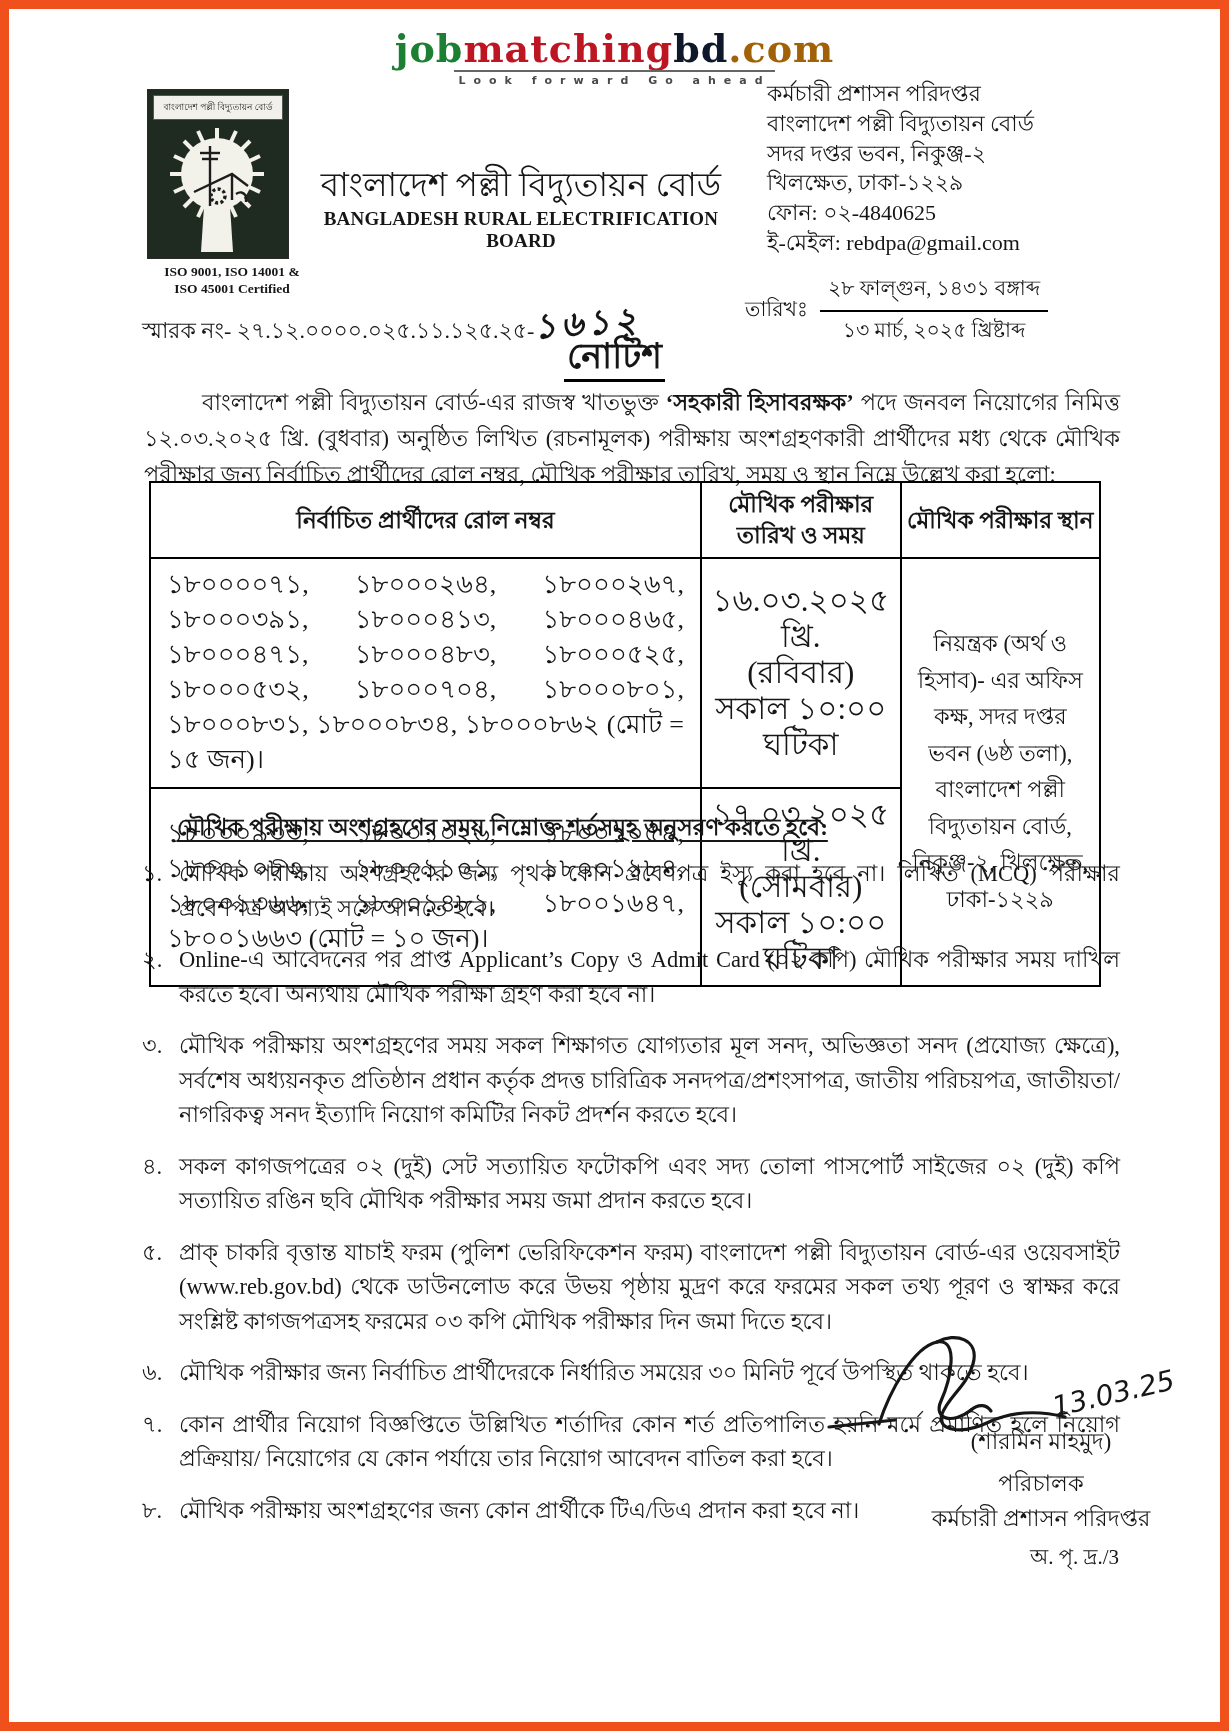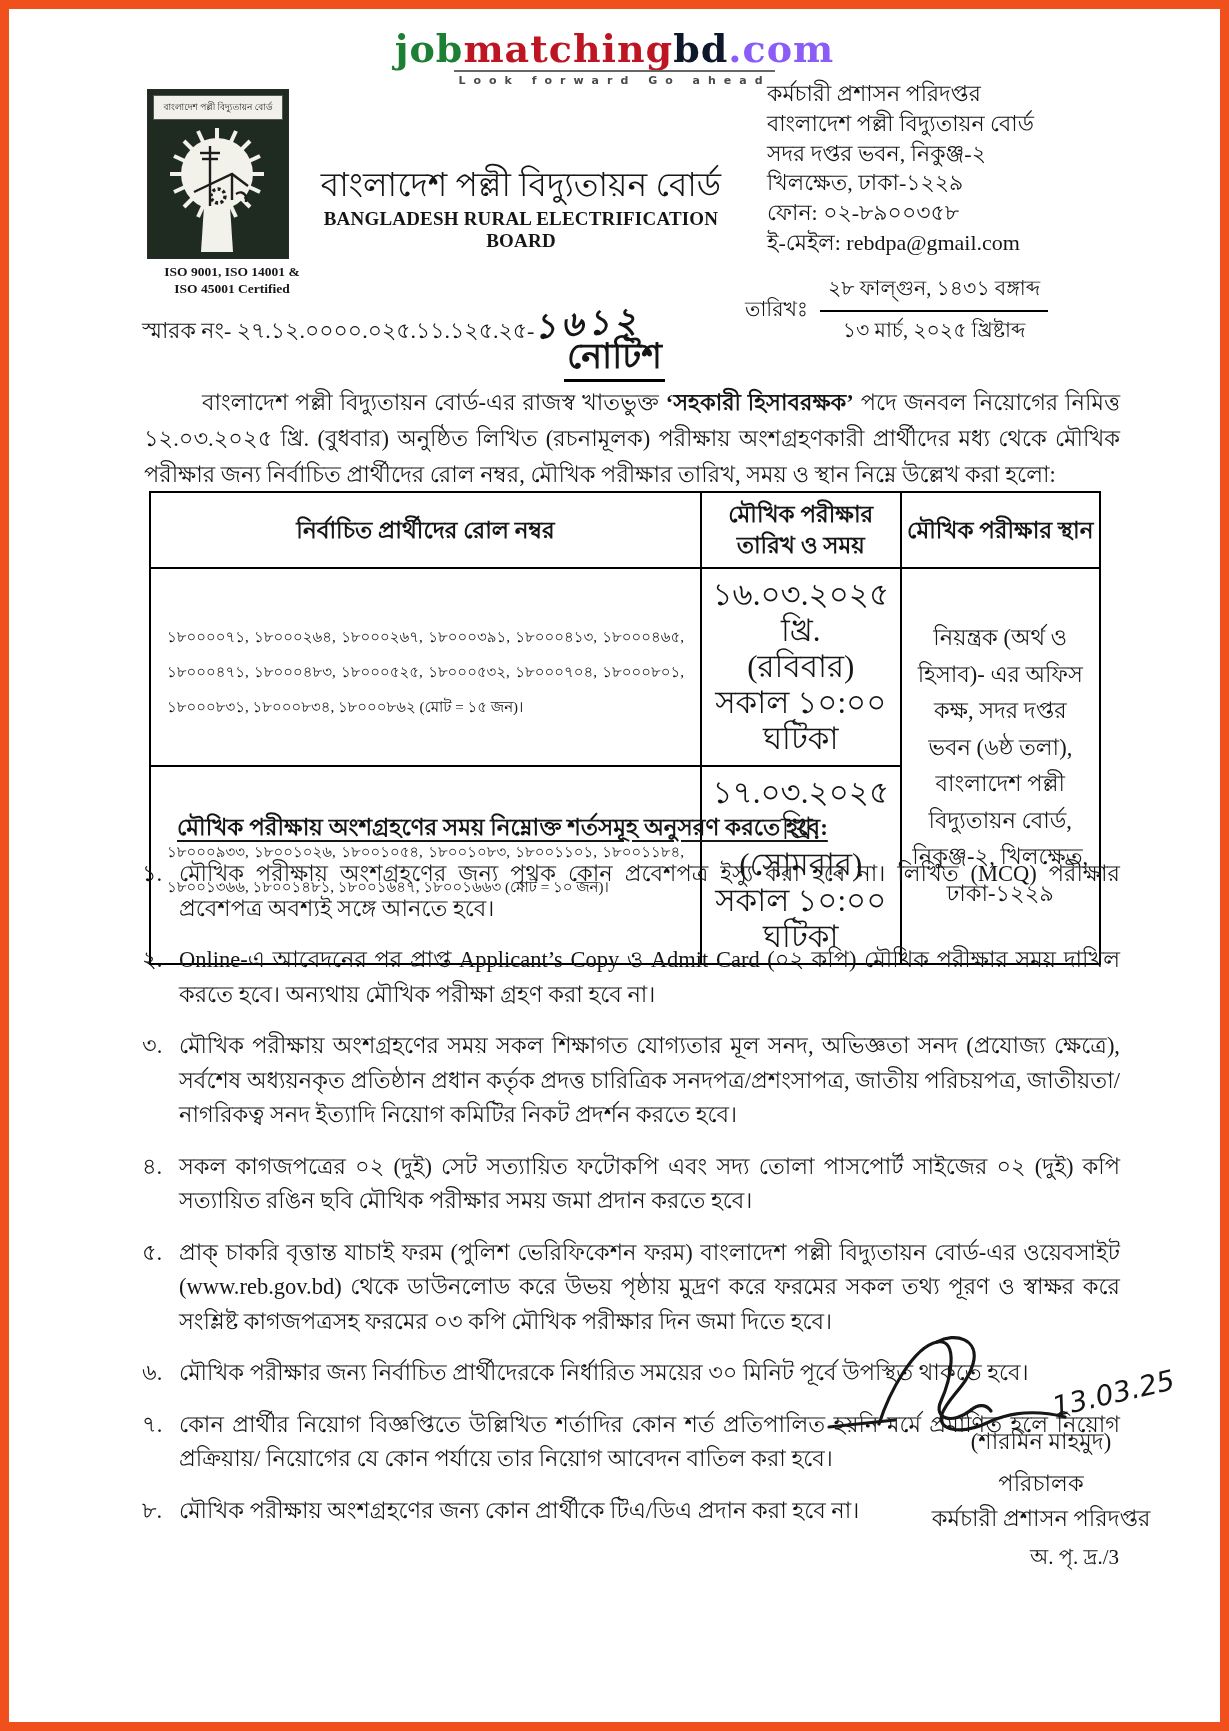--- a/index.html
+++ b/index.html
@@ -38,25 +38,25 @@
   
   .memo { position:absolute; left:133px; top:290px; font-size:22px; }
   .memo-hand { display:inline-block; font-size:35px; font-style:italic; font-weight:bold; letter-spacing:4px; transform:rotate(-4deg) translateY(-3px); }
   
   .notice-title { position:absolute; left:0; right:0; top:320px; text-align:center; }
   .notice-title span { font-size:35px; font-weight:bold; border-bottom:3px solid #000; padding:0 3px 3px;margin-top:32px; }
   
   .intro { position:absolute; left:135px; top:376px; width:976px; font-size:22.5px; line-height:36px; text-align:justify; text-indent:58px; margin:0; }
   .intro b { font-weight:bold; }
   
-  .exam-table { position:absolute; left:140px; top:482px; width:952px; border-collapse:collapse; table-layout:fixed; }
+  .exam-table { position:absolute; left:140px; top:472px; width:952px; border-collapse:collapse; table-layout:fixed; }
   .exam-table th, .exam-table td { border:2.5px solid #000; vertical-align:middle; }
   .exam-table th { font-size:23px; font-weight:bold; line-height:31px; padding:6px 4px; text-align:center; }
   .col-rolls { width:58%; } .col-dt { width:21%; } .col-venue { width:21%; }
-  .rolls-cell { font-size:15px; line-height:35px; padding:20px 16px 10px; text-align:justify; text-align-last:left; }
+  .rolls-cell { font-size:26px; line-height:35px; padding:8px 16px 10px; text-align:justify; text-align-last:left; }
   .dt-cell { text-align:center; font-size:31px; line-height:36px; padding:8px 2px; }
   .venue-cell { text-align:center; font-size:22.5px; line-height:36.5px; padding:4px 10px; }
   
   .cond-heading {
     position:absolute; left:168px; top:800px; font-size:23px; font-weight:bold;
     text-decoration:underline; text-decoration-thickness:2px; text-underline-offset:5px;
   }
   .cond-list { position:absolute; left:133px; top:848px; width:978px; }
   .cond-item { display:flex; margin-bottom:17px; }
   .cond-num { flex:none; width:37px; font-size:22.5px; line-height:34.5px; }
@@ -69,21 +69,21 @@
   .sig-desig { margin-bottom:9px; }
   .footer-note { position:absolute; left:940px; top:1532px; width:170px; text-align:right; font-size:21px; }
 </style>
 </head>
 <body>
 
 <div class="page">
 
   <div class="banner">
     <div class="banner-logo">
-      <span style="color: rgb(29, 127, 51);">job</span><span style="color: rgb(189, 22, 34);">matching</span><span style="color: #0f172a;">bd</span><span style="color: #8b5cf6; text-align: right;">.com</span>
+      <span style="color: rgb(29, 127, 51);">job</span><span style="color: rgb(189, 22, 34);">matching</span><span style="color: #0f172a;">bd</span><span style="color: #a16207; text-align: right;">.com</span>
     </div>
     <div><span class="banner-tagline">Look forward Go ahead</span></div>
   </div>
 
   <div class="reb-logo">
     <div class="reb-logo-strip">বাংলাদেশ পল্লী বিদ্যুতায়ন বোর্ড</div>
     <svg class="reb-logo-art" width="138" height="136" viewBox="0 0 138 136">
       <g stroke="#f2f1ea" stroke-width="4">
         <line x1="69" y1="8" x2="69" y2="22"></line>
           <line x1="69" y1="86" x2="69" y2="100"></line>
@@ -123,21 +123,21 @@
   <div class="org-center">
     <div class="org-bn">বাংলাদেশ পল্লী বিদ্যুতায়ন বোর্ড</div>
     <div class="org-en">BANGLADESH RURAL ELECTRIFICATION BOARD</div>
   </div>
 
   <div class="addr">
     <div>কর্মচারী প্রশাসন পরিদপ্তর</div>
     <div>বাংলাদেশ পল্লী বিদ্যুতায়ন বোর্ড</div>
     <div>সদর দপ্তর ভবন, নিকুঞ্জ-২</div>
     <div>খিলক্ষেত, ঢাকা-১২২৯</div>
-    <div>ফোন: ০২-৮৯০০৩৫৮</div>
+    <div>ফোন: ০২-4840625</div>
     <div>ই-মেইল: rebdpa@gmail.com</div>
   </div>
 
   <div class="date-row">
     <span>তারিখঃ</span>
     <div class="date-stack">
       <div class="date-top">২৮ ফাল্গুন, ১৪৩১ বঙ্গাব্দ</div>
       <div class="date-bottom">১৩ মার্চ, ২০২৫ খ্রিষ্টাব্দ</div>
     </div>
   </div>

